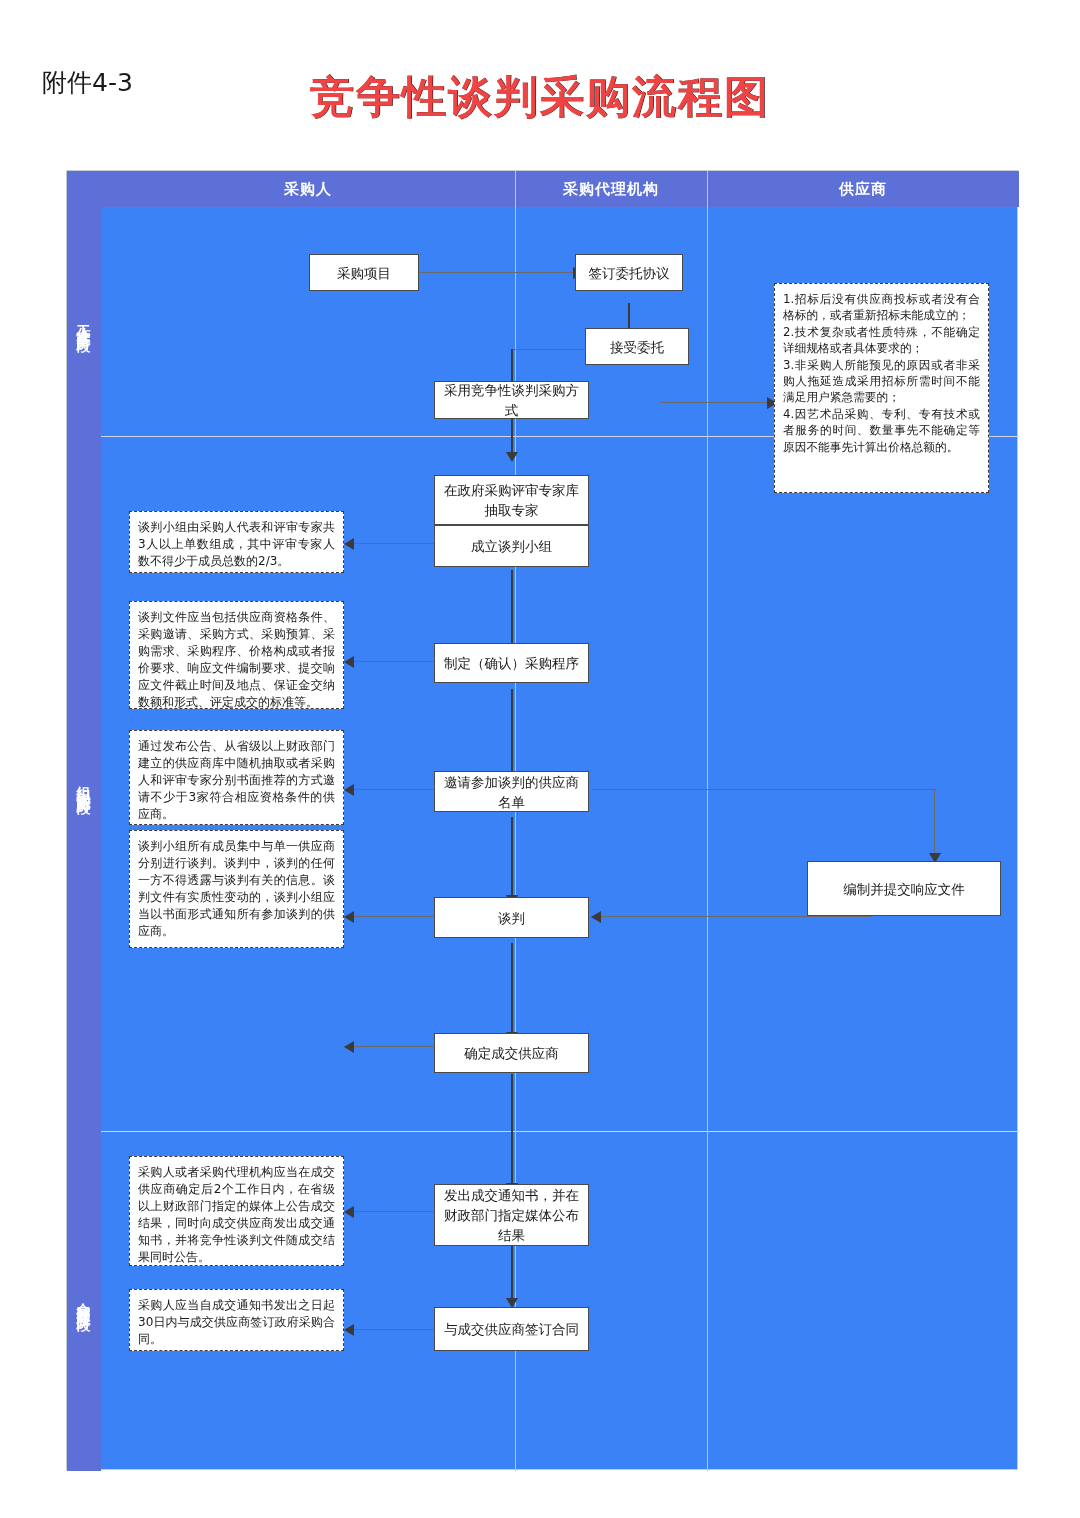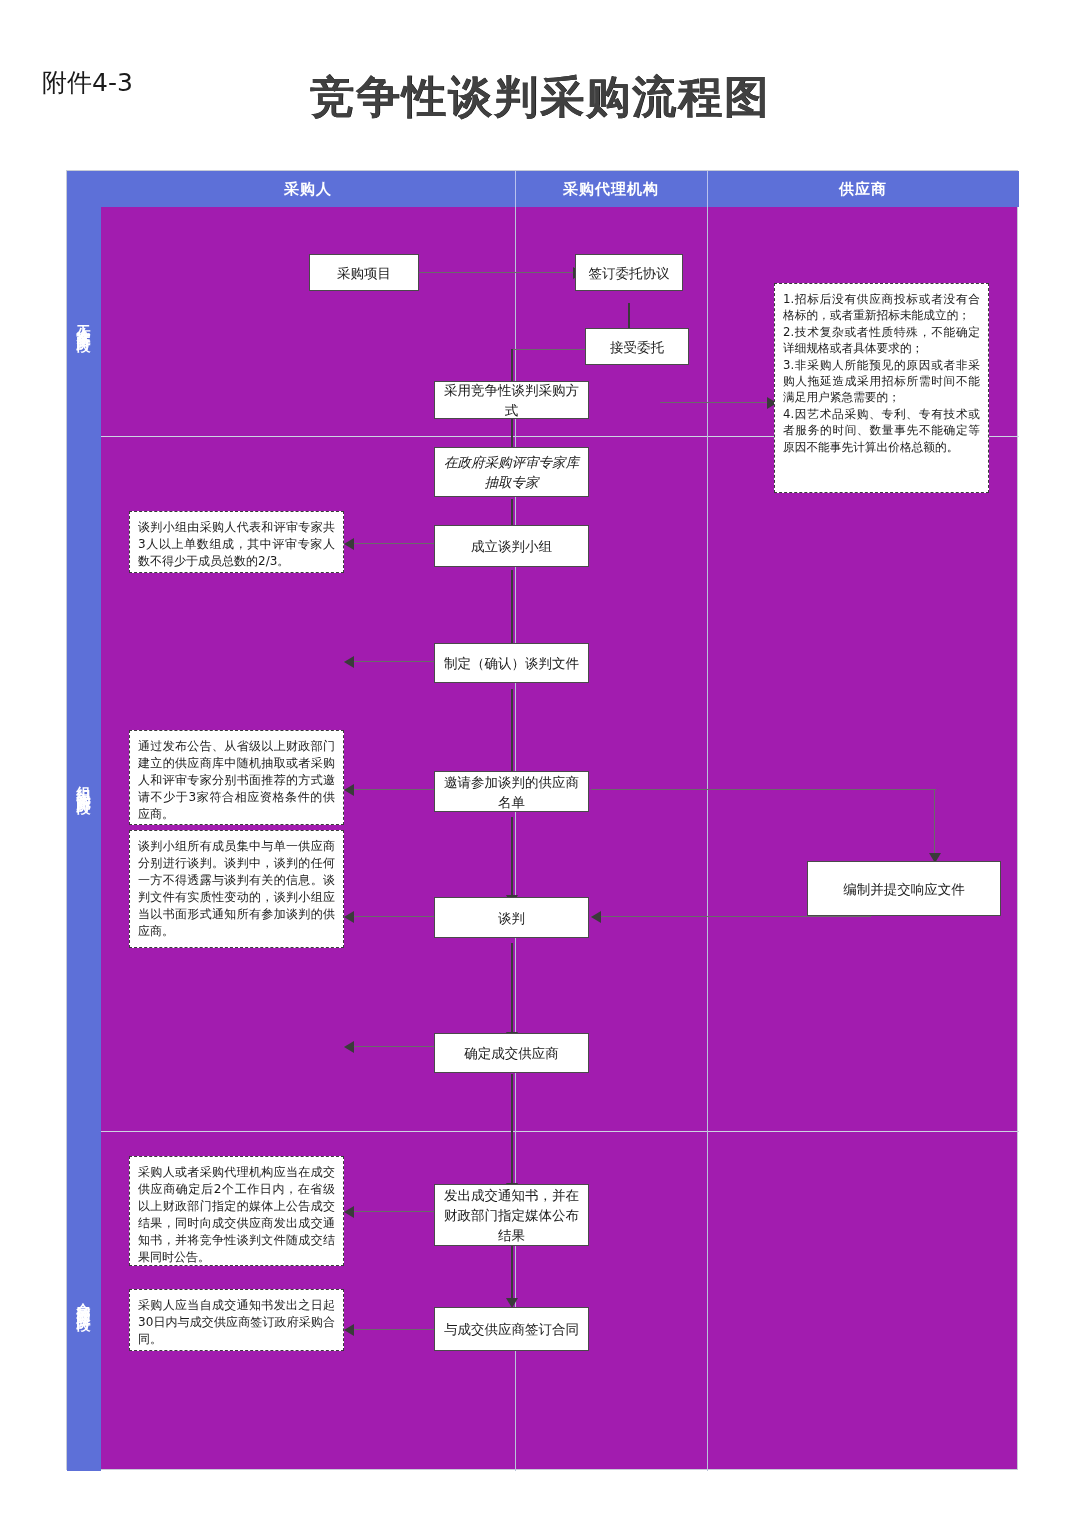--- a/index.html
+++ b/index.html
@@ -16,32 +16,32 @@
   .attach-label{
     position:absolute;left:42px;top:66px;
     font-size:25px;font-weight:400;letter-spacing:0px;
     color:#1a1a1a;
     font-family:"DejaVu Sans","Liberation Sans",sans-serif;
   }
   .doc-title{
     position:absolute;left:0;top:68px;width:1080px;
     text-align:center;
     font-size:44px;font-weight:800;letter-spacing:2px;
-    color:#404040;
+    color:#ef4444;
     font-family:"DejaVu Sans","Liberation Sans",sans-serif;
     text-shadow:0.5px 0 0 #000;
   }
 
   
   .frame{
     position:absolute;left:66px;top:170px;
     width:952px;height:1300px;
     box-sizing:border-box;
     border:1px solid #c7cbd6;
-    background:#a21caf;
+    background:#3b82f6;
   }
   .hdr{
     position:absolute;left:0;top:0;width:952px;height:36px;
     background:#5d70d8;
   }
   .hdr-cell{
     position:absolute;top:0;height:36px;
     display:flex;align-items:center;justify-content:center;
     color:#fff;font-size:15px;font-weight:700;letter-spacing:1px;
     font-family:"DejaVu Sans","Liberation Sans",sans-serif;
@@ -199,45 +199,46 @@
     <div class="arw left" style="left:277px;top:1153px;"></div>
 
     <div class="node" style="left:242px;top:83px;width:110px;height:37px;">采购项目</div>
 
     <div class="node" style="left:508px;top:83px;width:108px;height:37px;">签订委托协议</div>
 
     <div class="node" style="left:518px;top:157px;width:104px;height:37px;">接受委托</div>
 
     <div class="node" style="left:367px;top:210px;width:155px;height:38px;">采用竞争性谈判采购方式</div>
 
-    <div class="node" style="left:367px;top:276px;width:155px;height:50px;font-style:italic;">在政府采购评审专家库抽取专家</div>
+    <div class="node" style="left:367px;top:304px;width:155px;height:50px;">在政府采购评审专家库抽取专家</div>
 
     <div class="node" style="left:367px;top:354px;width:155px;height:42px;">成立谈判小组</div>
 
-    <div class="node" style="left:367px;top:472px;width:155px;height:40px;">制定（确认）谈判文件</div>
+    <div class="node" style="left:367px;top:472px;width:155px;height:40px;">制定（确认）采购程序</div>
 
     <div class="node" style="left:367px;top:600px;width:155px;height:41px;">邀请参加谈判的供应商名单</div>
 
     <div class="node" style="left:367px;top:726px;width:155px;height:41px;">谈判</div>
 
     <div class="node" style="left:740px;top:690px;width:194px;height:55px;">编制并提交响应文件</div>
 
     <div class="node" style="left:367px;top:862px;width:155px;height:40px;">确定成交供应商</div>
 
     <div class="node" style="left:367px;top:1136px;width:155px;height:44px;">与成交供应商签订合同</div>
 
     <div class="node" style="left:367px;top:1013px;width:155px;height:62px;">发出成交通知书，并在财政部门指定媒体公布结果</div>
 
     <div class="note tight" style="left:707px;top:112px;width:215px;height:210px;">1.招标后没有供应商投标或者没有合格标的，或者重新招标未能成立的；
 2.技术复杂或者性质特殊，不能确定详细规格或者具体要求的；
 3.非采购人所能预见的原因或者非采购人拖延造成采用招标所需时间不能满足用户紧急需要的；
 4.因艺术品采购、专利、专有技术或者服务的时间、数量事先不能确定等原因不能事先计算出价格总额的。</div>
 
     <div class="note" style="left:62px;top:340px;width:215px;height:62px;">谈判小组由采购人代表和评审专家共3人以上单数组成，其中评审专家人数不得少于成员总数的2/3。</div>
 
+    <div class="note" style="left:62px;top:430px;width:215px;height:108px;">谈判文件应当包括供应商资格条件、采购邀请、采购方式、采购预算、采购需求、采购程序、价格构成或者报价要求、响应文件编制要求、提交响应文件截止时间及地点、保证金交纳数额和形式、评定成交的标准等。</div>
 
     <div class="note" style="left:62px;top:559px;width:215px;height:95px;">通过发布公告、从省级以上财政部门建立的供应商库中随机抽取或者采购人和评审专家分别书面推荐的方式邀请不少于3家符合相应资格条件的供应商。</div>
 
     <div class="note" style="left:62px;top:659px;width:215px;height:118px;">谈判小组所有成员集中与单一供应商分别进行谈判。谈判中，谈判的任何一方不得透露与谈判有关的信息。谈判文件有实质性变动的，谈判小组应当以书面形式通知所有参加谈判的供应商。</div>
 
 
     <div class="note" style="left:62px;top:985px;width:215px;height:110px;">采购人或者采购代理机构应当在成交供应商确定后2个工作日内，在省级以上财政部门指定的媒体上公告成交结果，同时向成交供应商发出成交通知书，并将竞争性谈判文件随成交结果同时公告。</div>
 
     <div class="note" style="left:62px;top:1118px;width:215px;height:62px;">采购人应当自成交通知书发出之日起30日内与成交供应商签订政府采购合同。</div>
 

